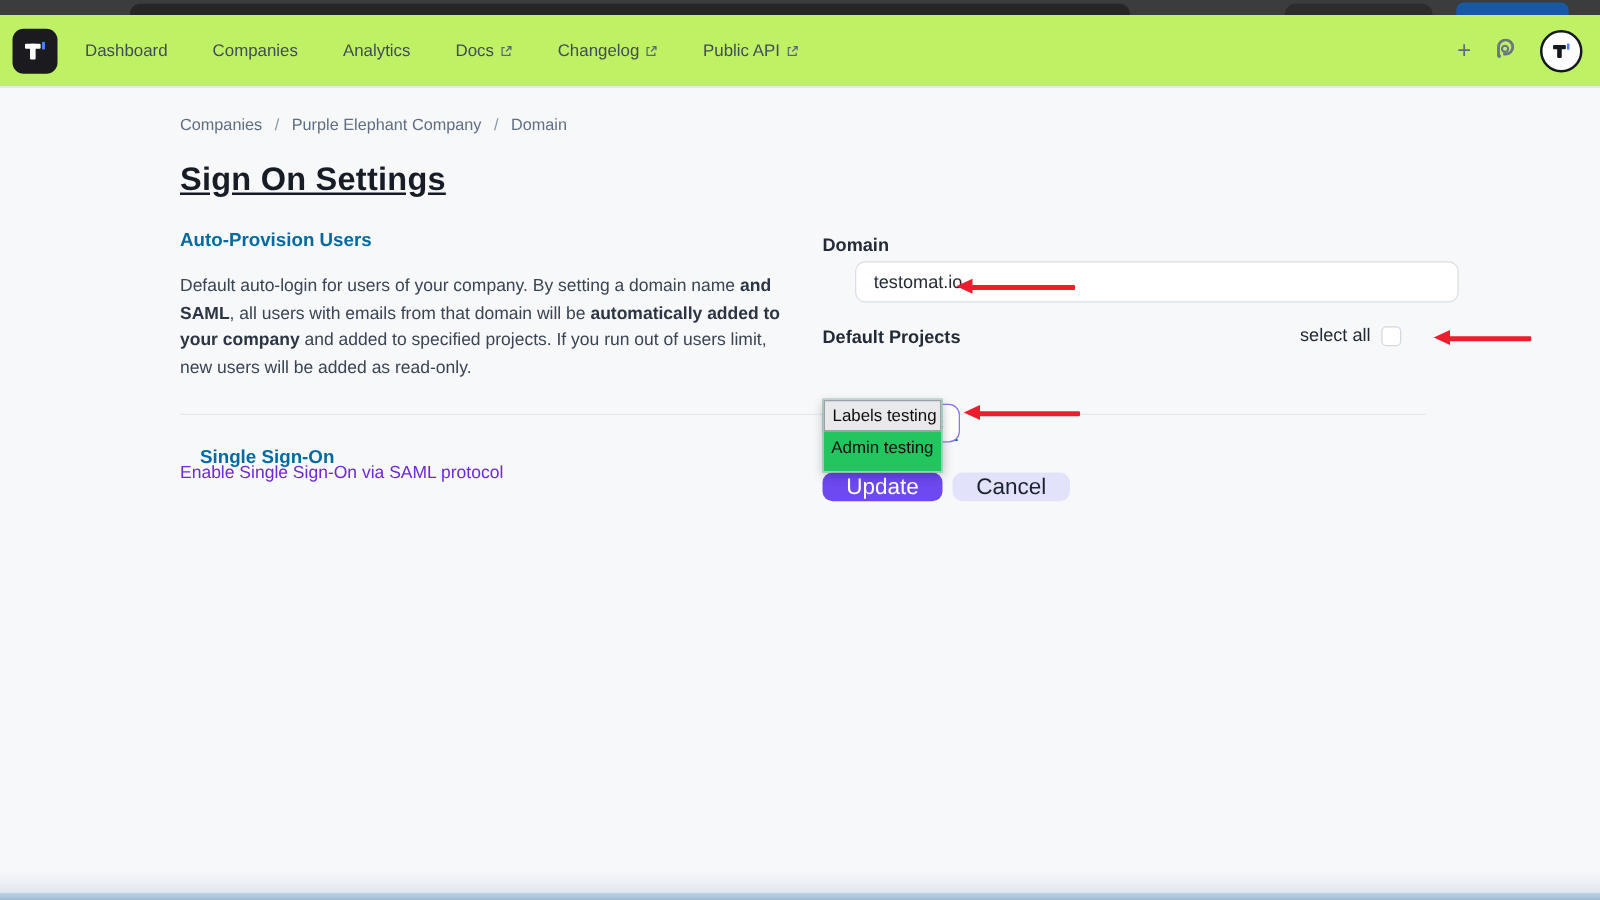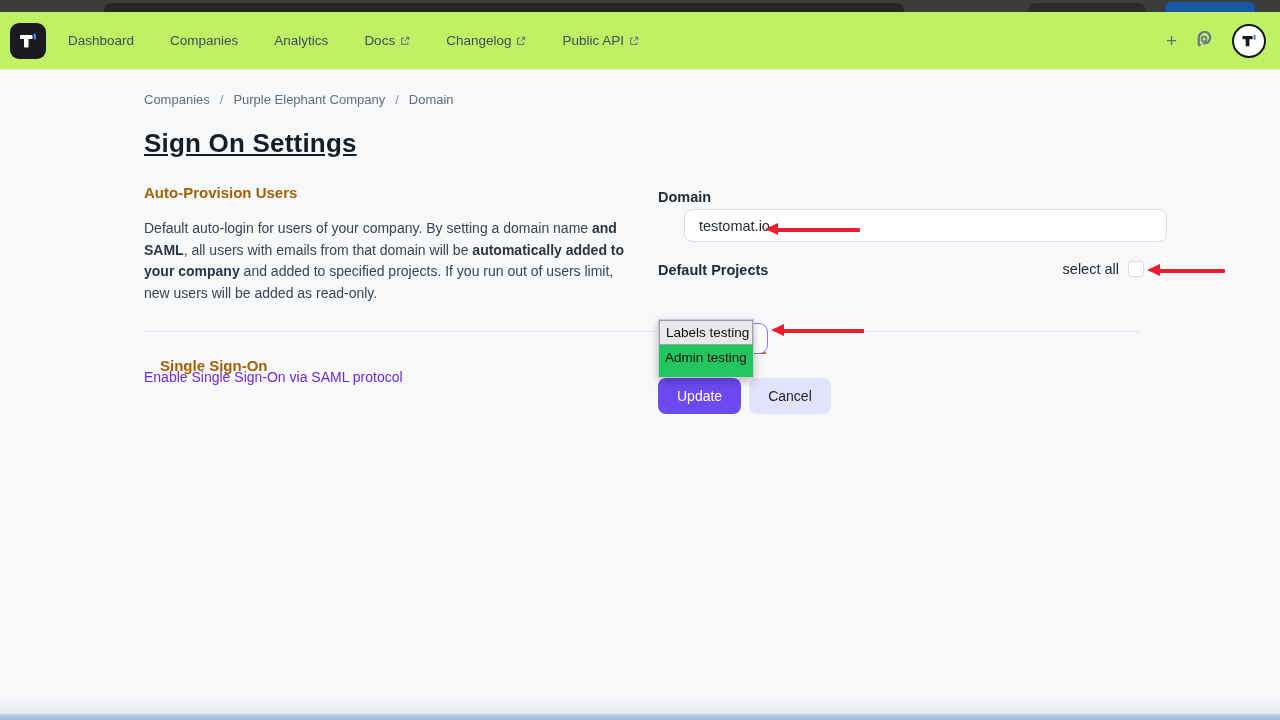--- a/index.html
+++ b/index.html
@@ -25,58 +25,58 @@
   .search-btn { color:#6b7685; display:flex; cursor:pointer; }
   .avatar { width:34px; height:34px; border-radius:50%; background:#ffffff; border:2.5px solid #15181d;
             display:flex; align-items:center; justify-content:center; cursor:pointer; }
 
   
   .breadcrumb { position:absolute; left:144px; top:92px; display:flex; gap:10px; font-size:13px; color:#5f6e82; }
   .crumb { cursor:pointer; }
   .crumb-sep { color:#8a97a7; }
   .page-title { position:absolute; left:144px; top:128px; font-size:26px; font-weight:700; color:#171c26; letter-spacing:.2px;text-decoration:underline; }
 
-  .sec-heading { font-size:15px; font-weight:700; color:#a16207; }
+  .sec-heading { font-size:15px; font-weight:700; color:#0369a1; }
   .left-col { position:absolute; left:144px; top:184px; width:486px; }
   .left-col .desc { margin-top:17px; font-size:14px; color:#3a4454; line-height:21.5px; }
   .left-col .desc b { color:#2c3544; }
 
   .divider { position:absolute; left:144px; top:331px; width:997px; height:1px; background:#e5e8ee; z-index:1; }
 
   .sso-heading { position:absolute; left:160px; top:342px;margin-top:15px; }
   .sso-desc { position:absolute; left:144px; top:369px; font-size:14px; color:#6d28d9; }
 
   .field-label { font-size:14.5px; font-weight:700; color:#232b38; }
   .domain-label { position:absolute; left:658px; top:189px; }
   .domain-input { position:absolute; left:684px; top:209px; width:483px; height:33px; background:#ffffff;
                   border:1px solid #d9dee6; border-radius:8px; padding:0 14px; font-size:14.5px; color:#252b36;
                   font-family:"Liberation Sans", sans-serif; outline:none; }
 
   .projects-label { position:absolute; left:658px; top:262px; }
   .select-all-row { position:absolute; left:1040px; top:261px; width:104px; display:flex; align-items:center;
-                    justify-content:flex-end; gap:9px; }
+                    gap:9px; }
   .select-all-label { font-size:14.5px; color:#1f2631; }
   .checkbox { appearance:none; -webkit-appearance:none; width:16px; height:16px; border:1px solid #d3d9e0;
               border-radius:4px; background:#ffffff; cursor:pointer; margin:0; }
 
   .project-select { position:absolute; left:658px; top:283px; width:110px; height:31px; background:#ffffff;
                     border:1.5px solid #8b76f3; border-radius:9px; display:flex; align-items:center;
                     padding-left:12px; cursor:pointer; z-index:2;margin-top:40px; }
   .project-select .ph { font-size:14.5px; color:#707a88; white-space:nowrap; overflow:hidden; }
 
   .saml-heading { position:absolute; left:724px; top:340px; z-index:1; }
 
   .dropdown { position:absolute; left:658px; top:319px; width:96px; background:#22c55e;
               border:1px solid #c8ccd4; box-shadow:0 3px 8px rgba(0,0,0,.25); z-index:5; padding-bottom:7px; }
   .dd-item { height:25px; display:flex; align-items:center; padding-left:6px; font-size:13.5px; color:#0d0d0d;
              cursor:pointer; white-space:nowrap; }
   .dd-item.active { background:#e9e9eb; border:1px solid #9ba1ab; }
 
   .btn-row { position:absolute; left:658px; top:378px; display:flex; gap:8px; z-index:2; }
-  .btn { height:36px; border:none; border-radius:8px; font-size:14px; font-family:"Liberation Sans", sans-serif;
+  .btn { height:23px; border:none; border-radius:8px; font-size:18px; font-family:"Liberation Sans", sans-serif;
          cursor:pointer; padding:0 19px; }
   .btn-update { background:#6c49f0; color:#ffffff; }
   .btn-cancel { background:#e2e3fb; color:#1c2330; }
 
   
   .arrow { position:absolute; height:13px; z-index:8; }
   .arrow .shaft { position:absolute; top:5px; height:3.5px; background:#ec1e2e; border-radius:1px; }
   .arrow .head { position:absolute; left:0; top:0; width:0; height:0;
                  border-top:6.5px solid transparent; border-bottom:6.5px solid transparent;
                  border-right:13px solid #ec1e2e; }

